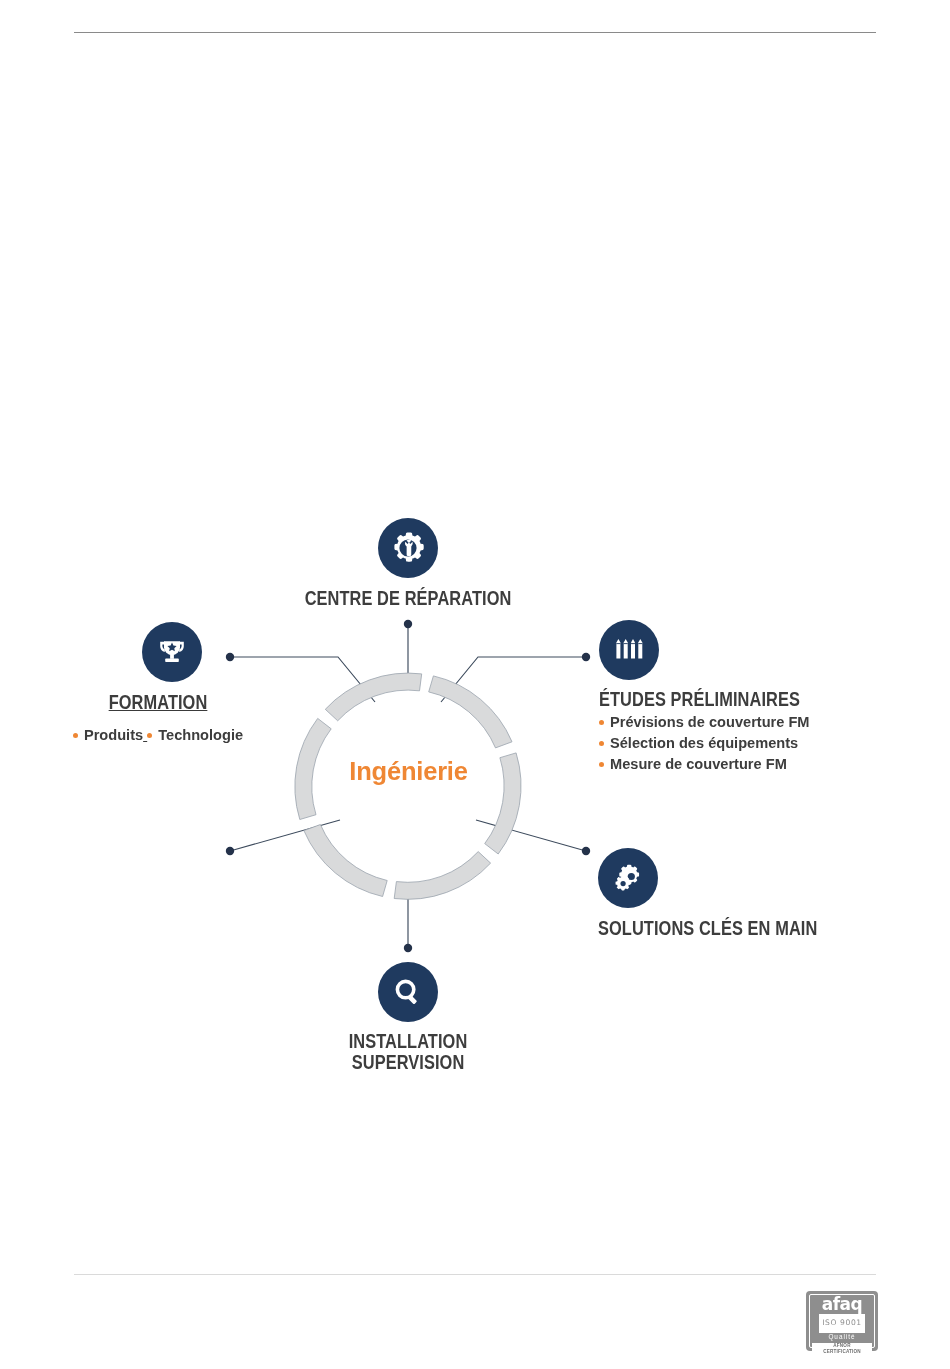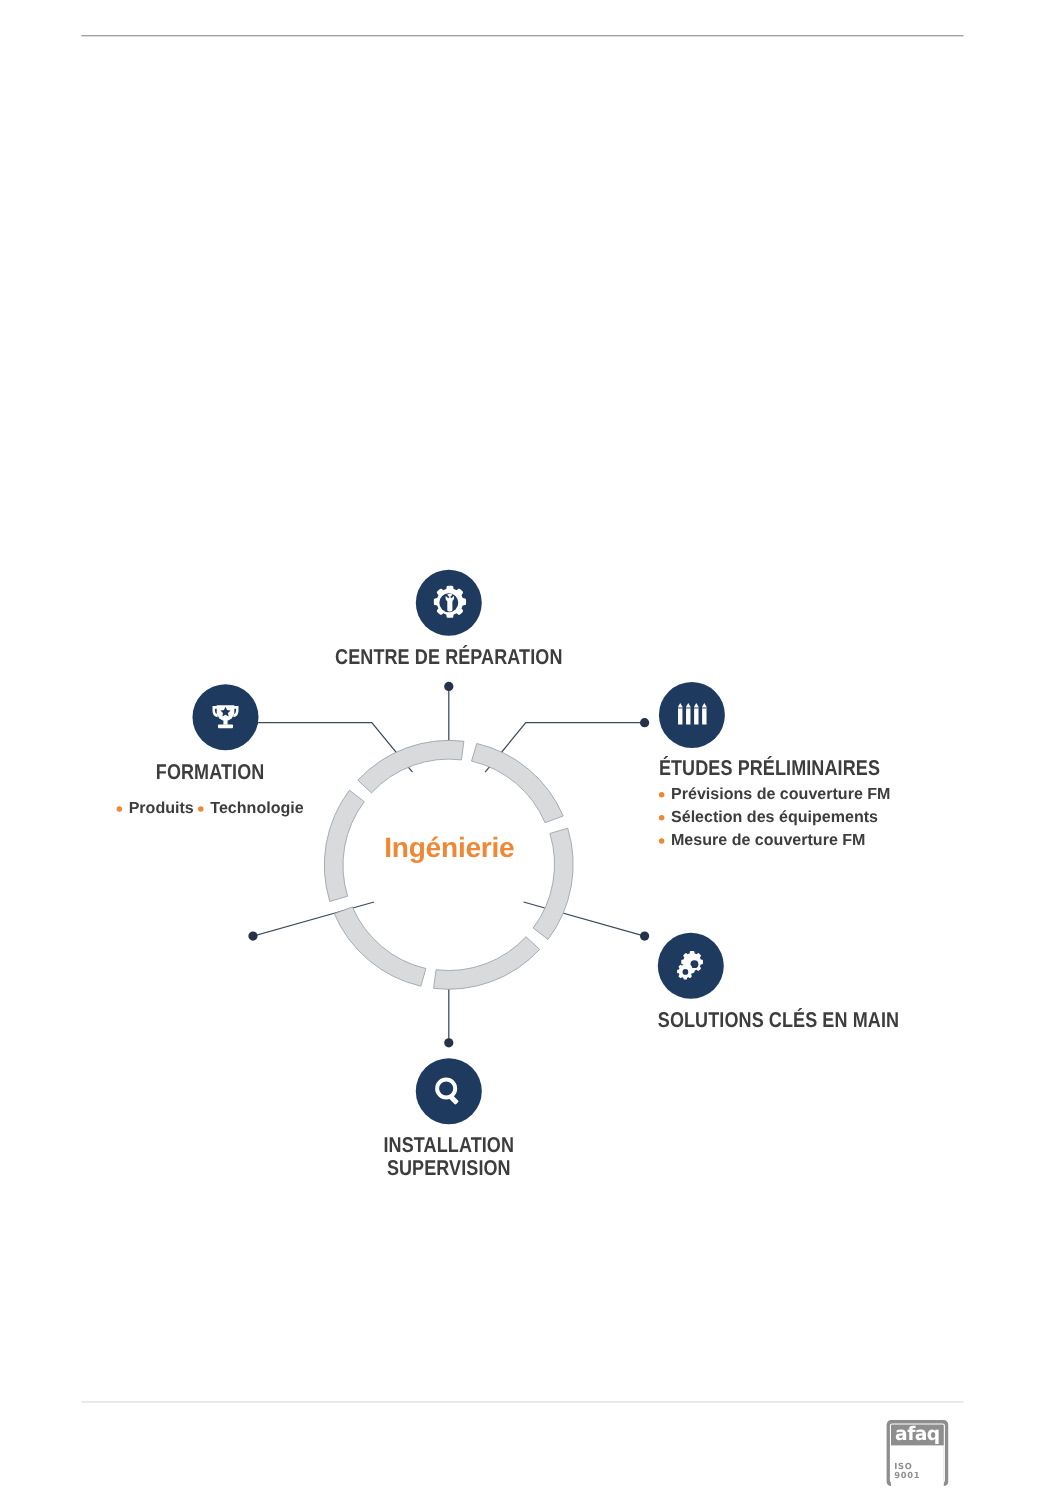--- a/index.html
+++ b/index.html
@@ -139,32 +139,32 @@
   #node-solutions .title { transform-origin: left center; }
 
   #node-installation { left: 310px; top: 962px; width: 196px; text-align: center; }
   #node-installation .title { line-height: 1.1; }
   #node-installation .title .l2 { display: block; }
 
   #node-test-admission { left: 60px; top: 820px; width: 250px; text-align: center; }
   #node-test-admission .badge { margin-left: 99px; }
   #node-test-admission .title { transform-origin: center; }
 
-  #node-formation { left: 46px; top: 622px; width: 290px; text-align: center; }
+  #node-formation { left: 13px; top: 622px; width: 290px; text-align: center; text-decoration: underline; }
   #node-formation .badge { margin-left: 129px; }
   #node-formation .title { transform-origin: center; }
   #node-formation ul.bullets li { display: inline-block; }
   #node-formation ul.bullets { text-align: center; }
 
   
   .afaq {
     position: absolute;
     left: 806px;
     top: 1291px;
-    width: 56px;
+    width: 72px;
     height: 60px;
     background: #8e8e8e;
     border-radius: 4px;
     padding: 3px;
     box-sizing: border-box;
   }
   .afaq-inner {
     width: 100%;
     height: 100%;
     border: 1.5px solid #ffffff;
@@ -182,23 +182,23 @@
     font-weight: bold;
     line-height: 1;
     letter-spacing: -0.5px;
     font-family: "DejaVu Sans", sans-serif;
   }
   .afaq .iso {
     margin-top: 1px;
     background: #ffffff;
     color: #8e8e8e;
     font-size: 7.6px;
-    font-weight: bold;
+    font-weight: normal;
     letter-spacing: 0.6px;
-    padding: 15px 3px;
+    padding: 5px 3px;
     line-height: 1.15;
     font-family: "DejaVu Sans", sans-serif;
   }
   .afaq .qualite {
     margin-top: 1.5px;
     color: #ffffff;
     font-size: 6.4px;
     letter-spacing: 1px;
     line-height: 1;
   }

